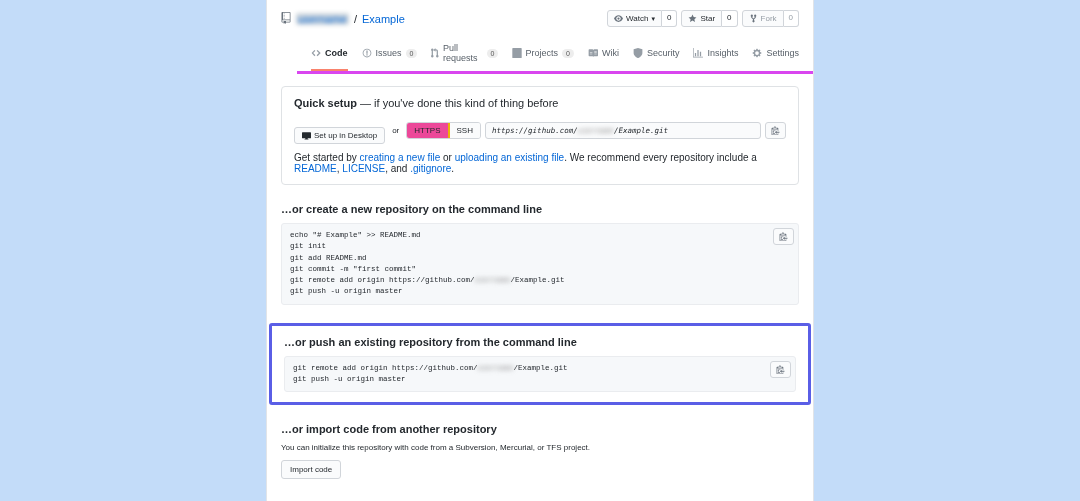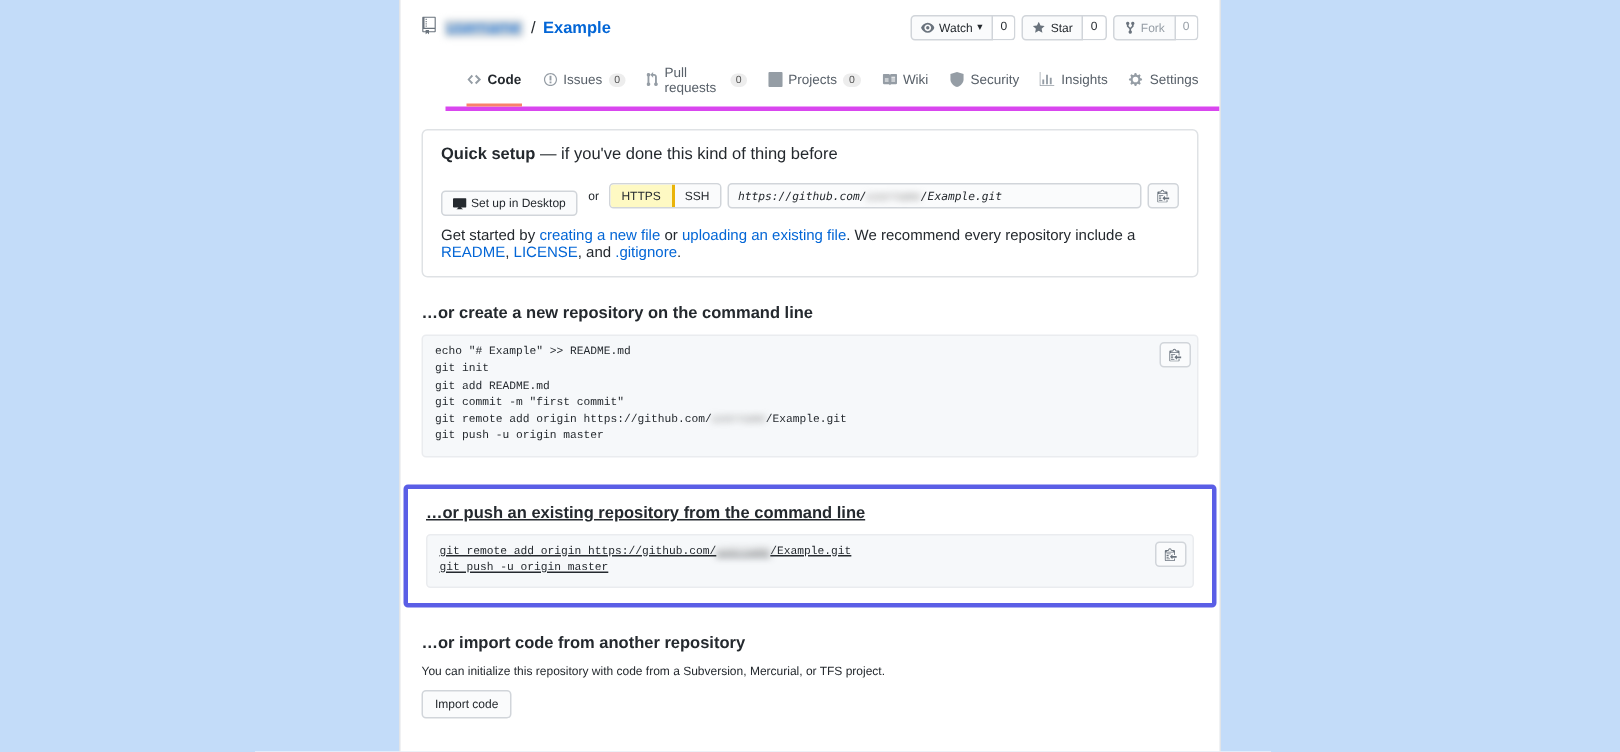--- a/index.html
+++ b/index.html
@@ -141,21 +141,21 @@
     border: 1px solid #d1d5da;
     border-radius: 3px;
     overflow: hidden;
   }
   .proto-btn {
     padding: 3px 7px;
     font-size: 8px;
     background: #fafbfc;
     cursor: pointer;
   }
-  .proto-btn.active { background: #fef9c3; }
+  .proto-btn.active { background: #ec4899; }
   .proto-btn + .proto-btn { border-left: 2px solid #eab308; }
   .url-field {
     flex: 1;
     border: 1px solid #d1d5da;
     border-radius: 3px;
     padding: 3px 6px;
     font-family: SFMono-Regular, Consolas, monospace;
     font-size: 7.5px;
     background: #fafbfc;
     color: #24292e;
@@ -171,21 +171,20 @@
   .copy-btn svg { width: 9px; height: 9px; fill: #6a737d; display: block; }
   .help-text { font-size: 10px; color: #24292e; }
   .section {
     margin-bottom: 18px;
   }
   .section.highlighted {
     border: 3px solid #5a5ee6;
     border-radius: 3px;
     padding: 10px 12px;
     margin: 0 -12px 18px -12px;
-    text-decoration: underline;
   }
   .section-title {
     font-size: 11px;
     font-weight: 600;
     margin-bottom: 8px;
   }
   .code-block {
     position: relative;
     background: #f6f8fa;
     border: 1px solid #eaecef;
@@ -227,21 +226,21 @@
 
   <div class="header-row">
     <div class="repo-path">
       <span class="repo-icon">
         <svg viewBox="0 0 12 16">
             <path d="M4 9H3V8h1v1zm0-3H3v1h1V6zm0-2H3v1h1V4zm0-2H3v1h1V2zm8-1v12c0 .55-.45 1-1 1H6v2l-1.5-1.5L3 16v-2H1c-.55 0-1-.45-1-1V1c0-.55.45-1 1-1h10c.55 0 1 .45 1 1zm-1 10H1v2h2v-1h3v1h5v-2zm0-10H2v9h9V1z"></path>
           </svg>
       </span>
       <span class="link blur">username</span>
       <span class="slash">/</span>
-      <span class="link" style="font-weight:700">Example</span>
+      <span class="link" style="font-weight:400">Example</span>
     </div>
     <div class="action-buttons">
       <div class="btn-group">
         <span class="btn">
           <svg viewBox="0 0 16 16">
               <path d="M8 2c3.6 0 6.5 2.7 8 6-1.5 3.3-4.4 6-8 6S1.5 11.3 0 8c1.5-3.3 4.4-6 8-6zm0 2C5.8 4 4 5.8 4 8s1.8 4 4 4 4-1.8 4-4-1.8-4-4-4zm0 2a2 2 0 110 4 2 2 0 010-4z"></path>
             </svg>
           <span>Watch</span>
           <span class="caret">▾</span>
         </span>

